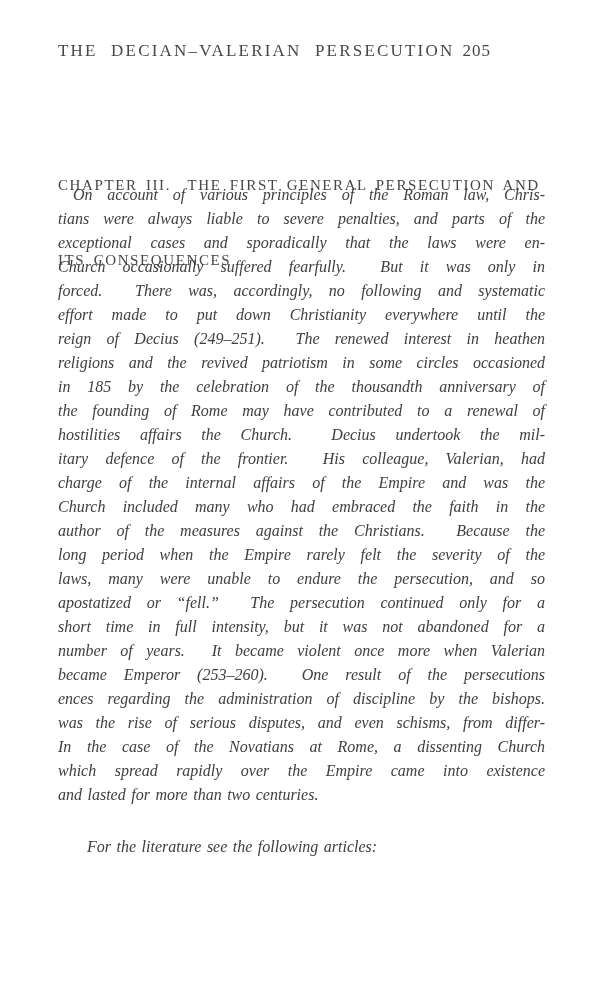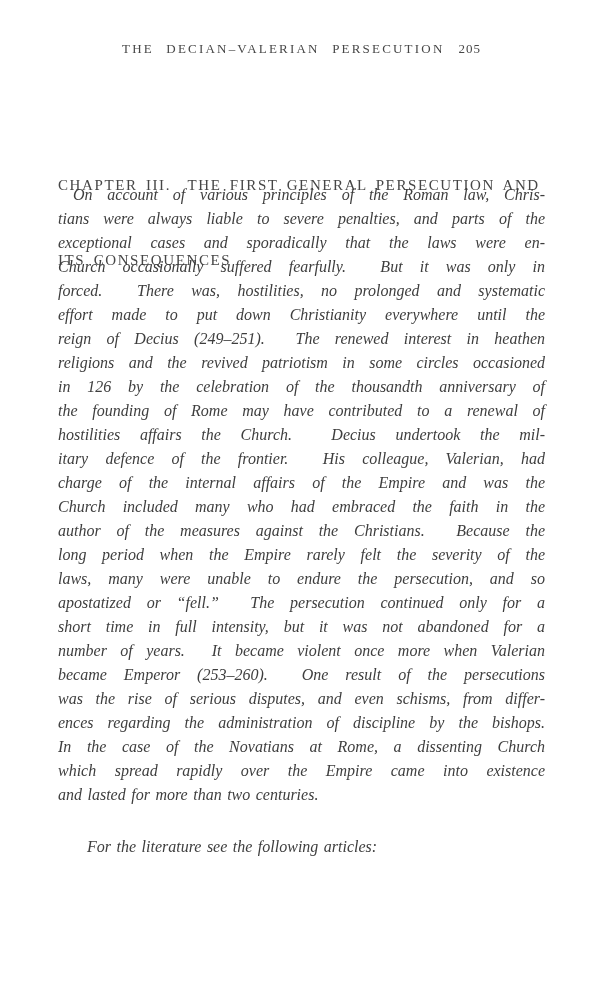--- a/index.html
+++ b/index.html
@@ -15,24 +15,23 @@
     font-family: "Liberation Serif", serif;
     color: #3e3e3e;
     overflow: hidden;
   }
   .running-head {
     position: absolute;
     top: 41px;
     left: 58px;
     width: 487px;
     display: flex;
-    justify-content: center;
     align-items: baseline;
-    gap: 14px;
-    font-size: 13px;
+    gap: 8px;
+    font-size: 17px;
     letter-spacing: 2.2px;
     word-spacing: 7px;
     white-space: pre;
     color: #474747;
   }
   .running-head .page-num {
     letter-spacing: 1px;
     word-spacing: 0;
   }
   .chapter-heading {
@@ -83,39 +82,39 @@
     <div>CHAPTER III.  THE FIRST GENERAL PERSECUTION AND</div>
     <div>ITS CONSEQUENCES</div>
   </div>
 
   <div class="body-text">
       <div class="paragraph">
         <div class="line just ind1">On account of various principles of the Roman law, Chris-</div>
         <div class="line just">tians were always liable to severe penalties, and parts of the</div>
         <div class="line just">exceptional cases and sporadically that the laws were en-</div>
         <div class="line just">Church occasionally suffered fearfully.  But it was only in</div>
-        <div class="line just">forced.  There was, hostilities, no prolonged and systematic</div>
+        <div class="line just">forced.  There was, accordingly, no following and systematic</div>
         <div class="line just">effort made to put down Christianity everywhere until the</div>
         <div class="line just">reign of Decius (249–251).  The renewed interest in heathen</div>
         <div class="line just">religions and the revived patriotism in some circles occasioned</div>
-        <div class="line just">in 126 by the celebration of the thousandth anniversary of</div>
+        <div class="line just">in 185 by the celebration of the thousandth anniversary of</div>
         <div class="line just">the founding of Rome may have contributed to a renewal of</div>
         <div class="line just">hostilities affairs the Church.  Decius undertook the mil-</div>
         <div class="line just">itary defence of the frontier.  His colleague, Valerian, had</div>
         <div class="line just">charge of the internal affairs of the Empire and was the</div>
         <div class="line just">Church included many who had embraced the faith in the</div>
         <div class="line just">author of the measures against the Christians.  Because the</div>
         <div class="line just">long period when the Empire rarely felt the severity of the</div>
         <div class="line just">laws, many were unable to endure the persecution, and so</div>
         <div class="line just">apostatized or “fell.”  The persecution continued only for a</div>
         <div class="line just">short time in full intensity, but it was not abandoned for a</div>
         <div class="line just">number of years.  It became violent once more when Valerian</div>
         <div class="line just">became Emperor (253–260).  One result of the persecutions</div>
+        <div class="line just">ences regarding the administration of discipline by the bishops.</div>
         <div class="line just">was the rise of serious disputes, and even schisms, from differ-</div>
-        <div class="line just">ences regarding the administration of discipline by the bishops.</div>
         <div class="line just">In the case of the Novatians at Rome, a dissenting Church</div>
         <div class="line just">which spread rapidly over the Empire came into existence</div>
         <div class="line">and lasted for more than two centuries.</div>
       </div>
       <div class="paragraph" style="margin-top: 12px;">
         <div class="line ind2">For the literature see the following articles:</div>
       </div>
     </div>
 
 </div>

